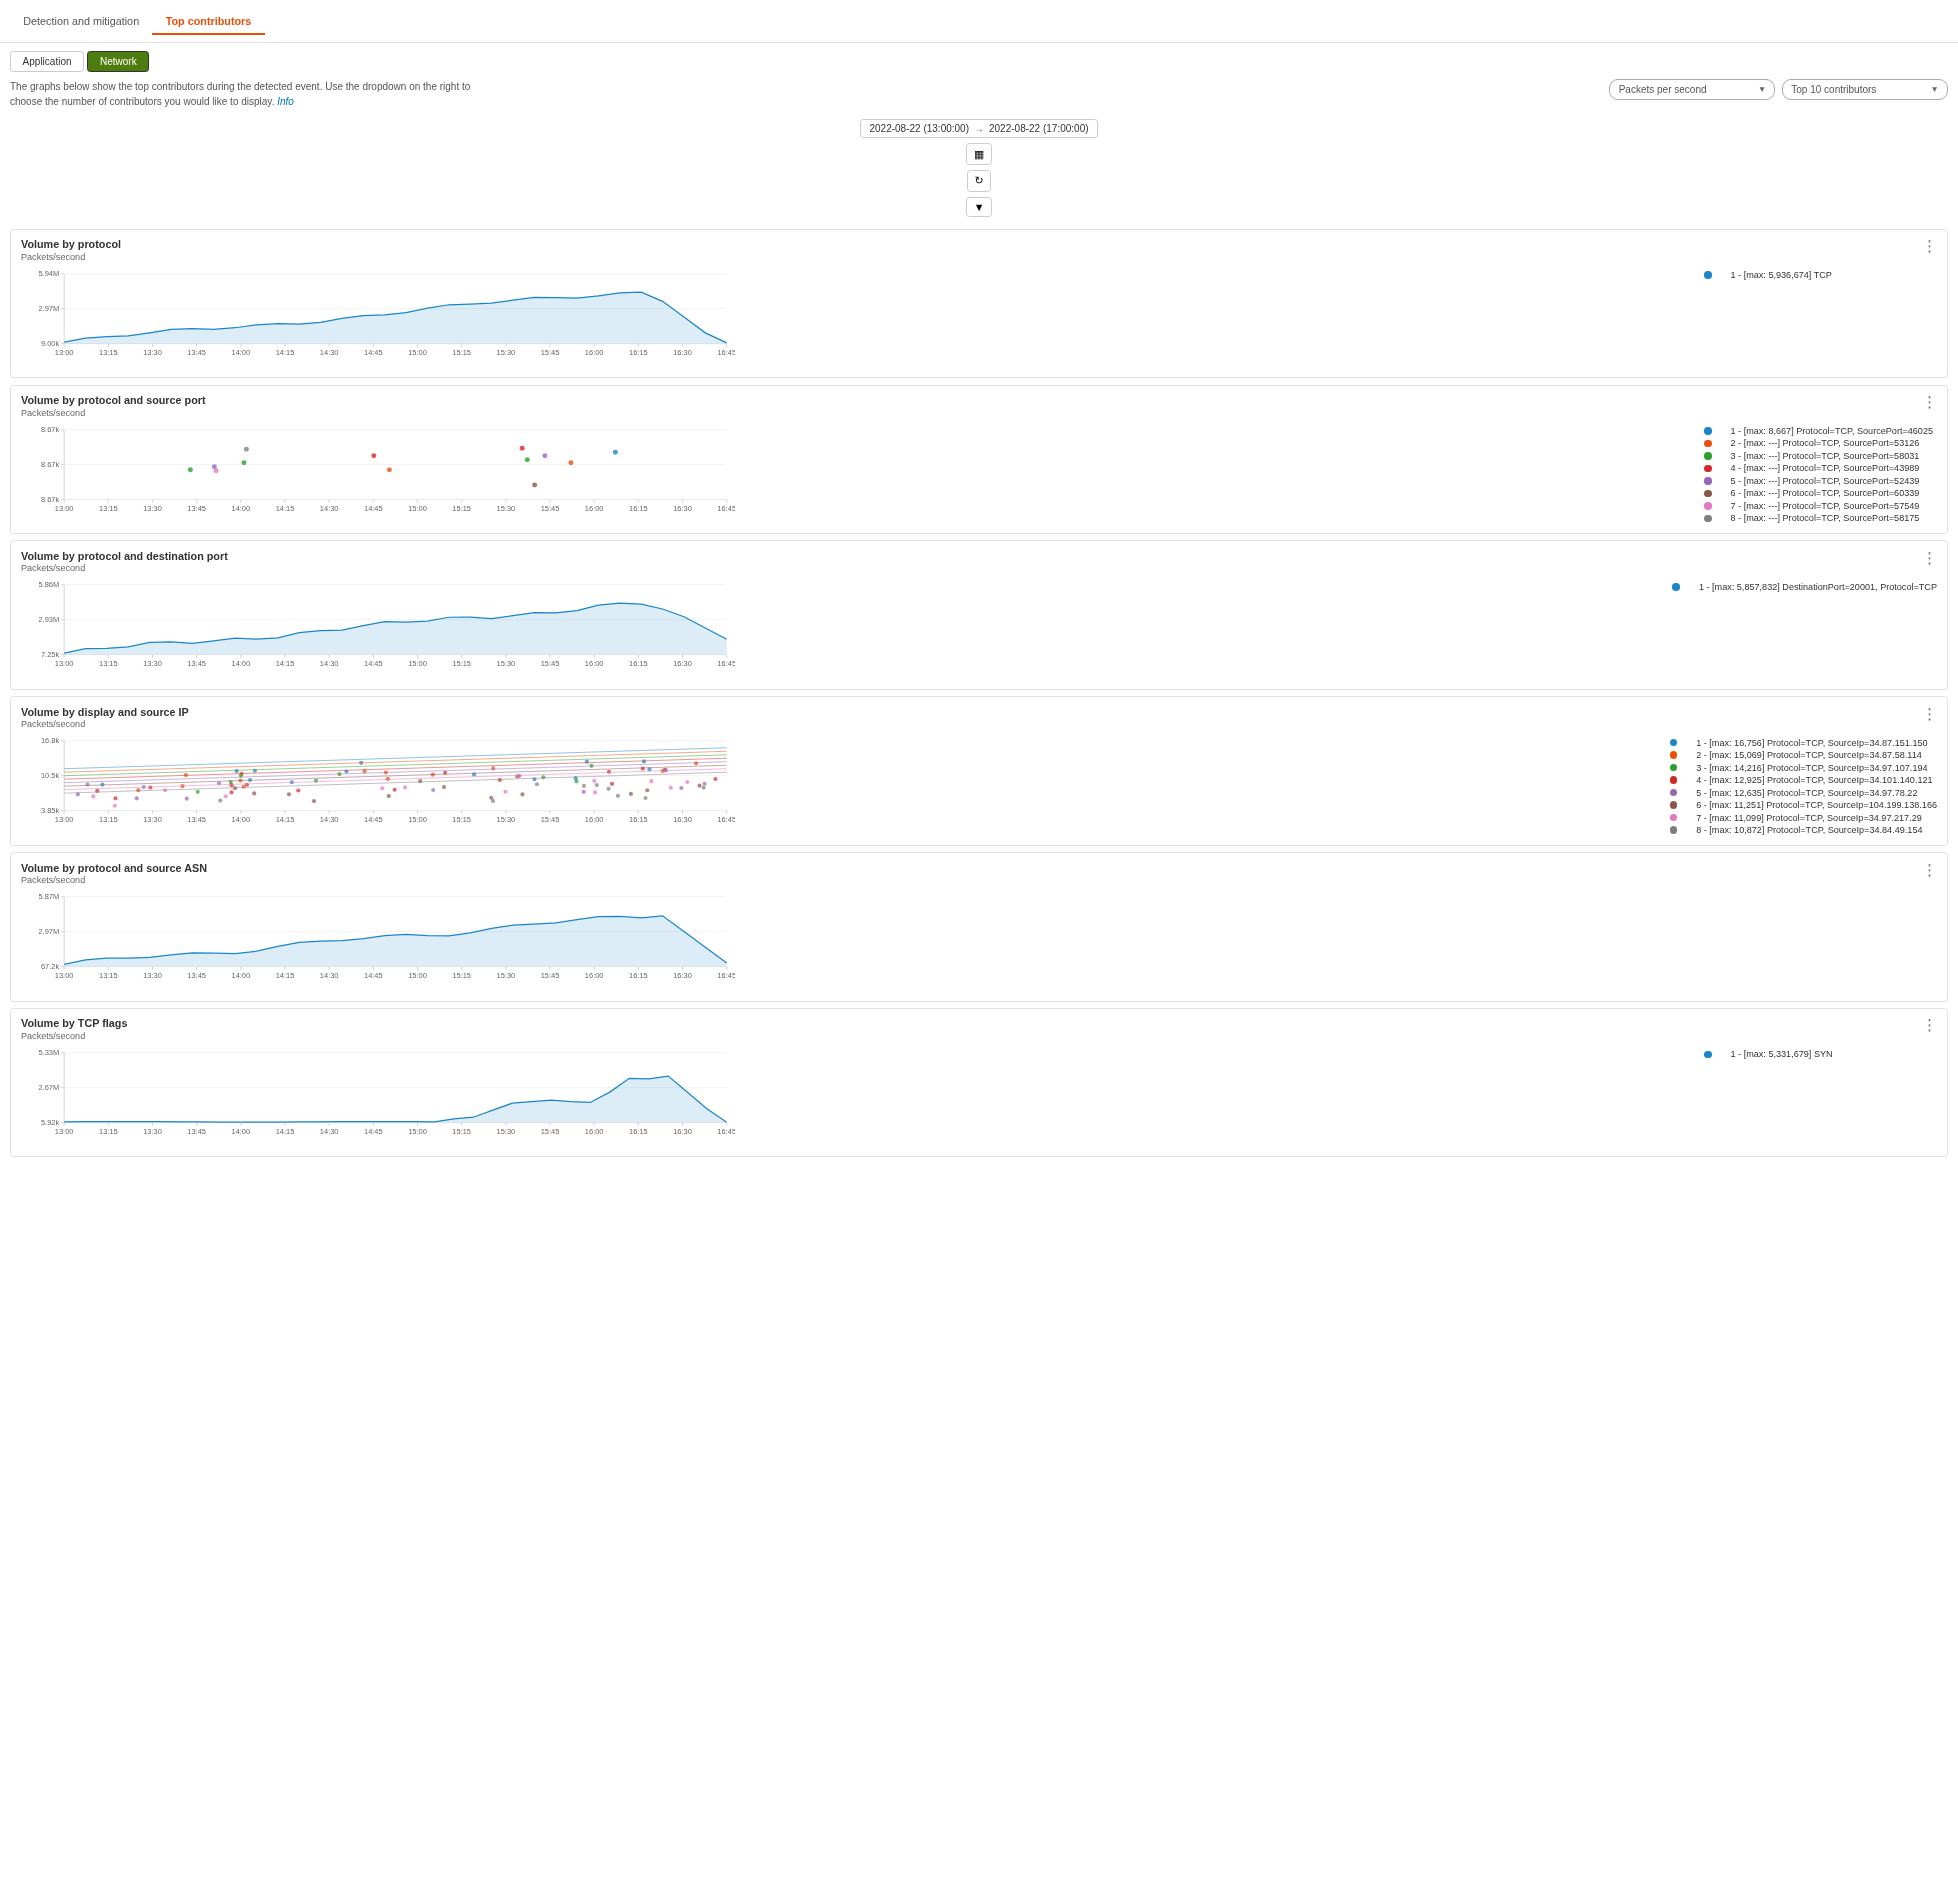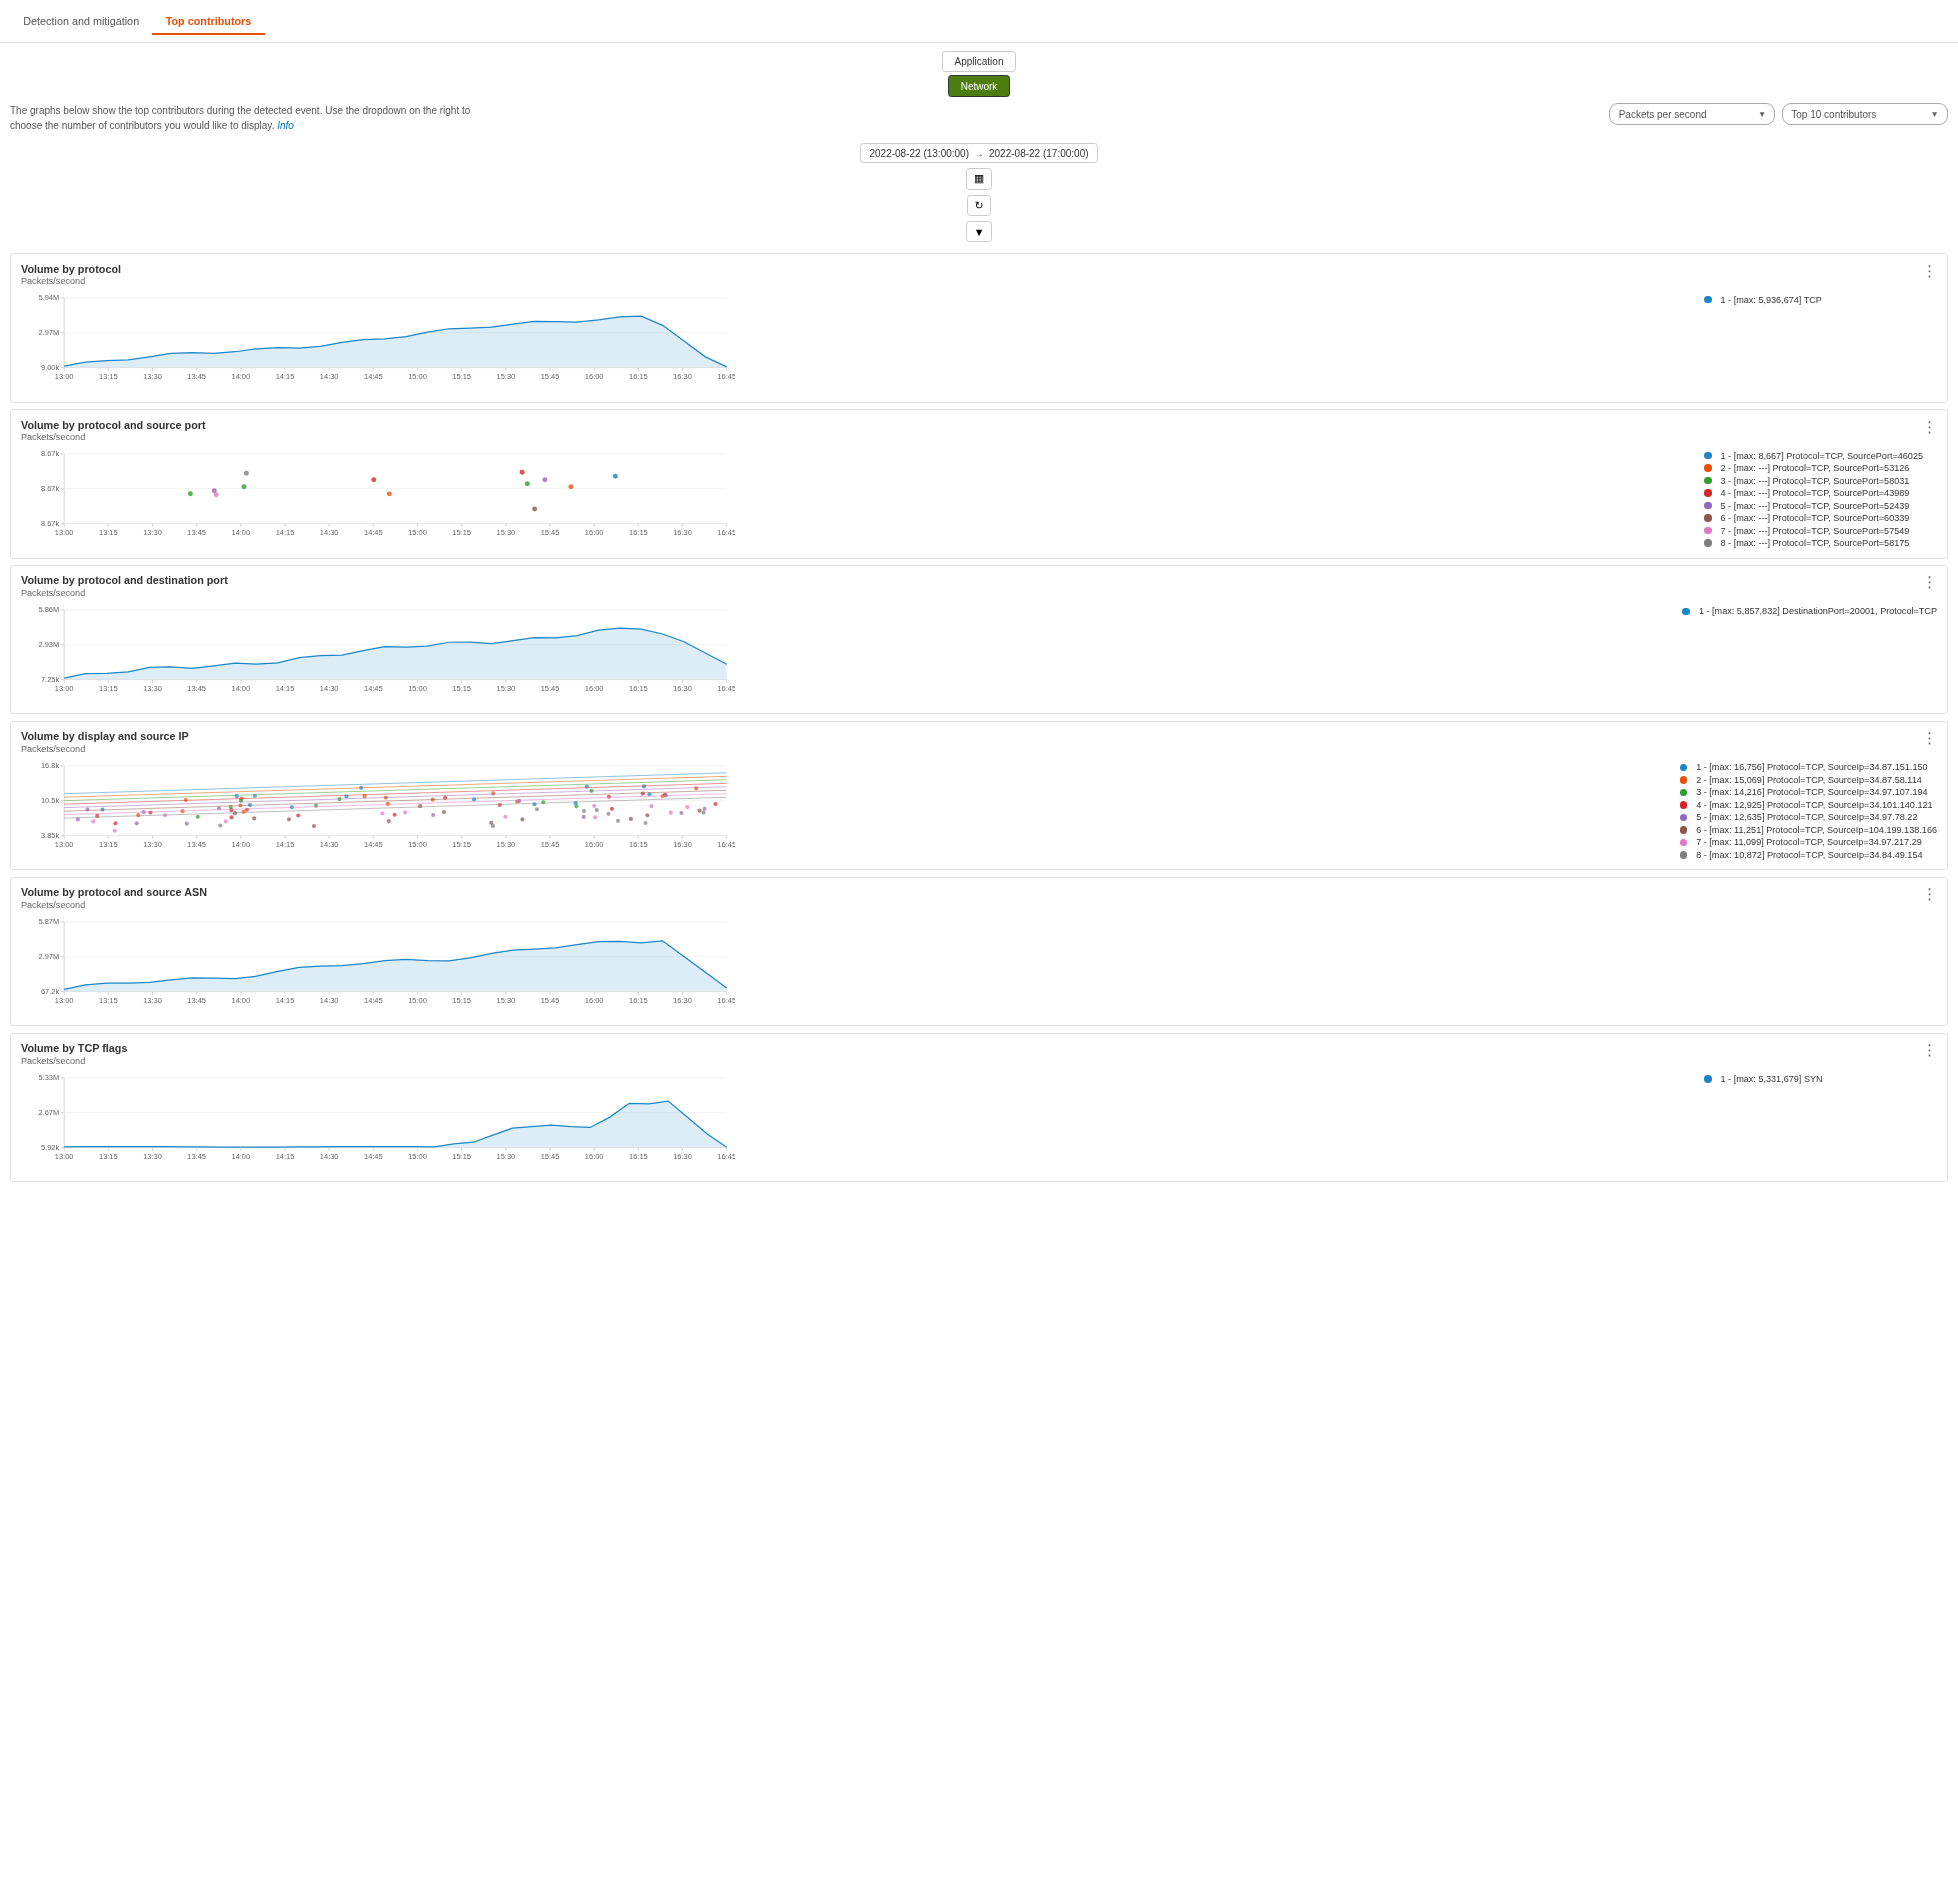--- a/index.html
+++ b/index.html
@@ -4,21 +4,21 @@
   <style>
     * { box-sizing: border-box; margin: 0; padding: 0; }
     body { font-family: -apple-system, BlinkMacSystemFont, 'Segoe UI', Arial, sans-serif; font-size: 10px; background: #fff; color: #333; }
 
     
     .top-tabs { display: flex; border-bottom: 1.7px solid #e0e0e0; padding: 8px 10px; background: #fff; }
     .top-tab { padding: 6.6px 13.3px; cursor: pointer; font-size: 10.8px; color: #555; border-bottom: 2.5px solid transparent; margin-bottom: -1.7px; }
     .top-tab.active { color: #e8500a; border-bottom: 2.5px solid #e8500a; font-weight: 600; }
 
     
-    .sub-tabs { display: flex; align-items: center; padding: 8.3px 10px 0; gap: 3.3px; flex-direction: column; }
+    .sub-tabs { display: flex; align-items: center; padding: 8.3px 10px 0; gap: 3.3px; }
     .sub-tab { padding: 4.2px 11.6px; cursor: pointer; font-size: 10px; border: 0.8px solid #ccc; border-radius: 3.3px; background: #fff; color: #333; }
     .sub-tab.active { background: #4d7c0f; color: #fff; border-color: #333; }
 
     
     .desc-bar { padding: 6.6px 10px 5px; font-size: 10px; color: #555; display: flex; align-items: flex-start; justify-content: space-between; }
     .desc-text { max-width: 465px; line-height: 1.5; }
     .desc-text a { color: #0073bb; text-decoration: none; font-style: italic; }
     .controls-right { display: flex; gap: 6.6px; align-items: center; }
     .dropdown-btn { display: flex; align-items: center; justify-content: space-between; padding: 4.2px 8.3px; border: 0.8px solid #aaa; border-radius: 9px; background: #fff; cursor: pointer; font-size: 10px; min-width: 166px; }
     .dropdown-btn span.caret { font-size: 8.3px; color: #666; }
@@ -30,21 +30,21 @@
     .icon-btn { padding: 3.3px 6.6px; border: 0.8px solid #ccc; border-radius: 3.3px; background: #fff; cursor: pointer; font-size: 10.8px; }
 
     
     .chart-panel { border: 0.8px solid #e0e0e0; border-radius: 3.3px; margin: 6.6px 10px; padding: 8.3px 10px; background: #fff; position: relative; }
     .chart-title { font-size: 10.8px; font-weight: 600; margin-bottom: 1.7px; }
     .chart-subtitle { font-size: 9.1px; color: #666; margin-bottom: 5px; }
     .chart-menu { position: absolute; top: 8.3px; right: 10px; cursor: pointer; font-size: 15px; color: #666; line-height: 1; }
     .chart-area { display: flex; gap: 8.3px; }
     .chart-svg-wrap { flex: 1; min-width: 0; }
     .chart-legend { font-size: 9.1px; color: #333; white-space: nowrap; display: flex; flex-direction: column; gap: 2.5px; min-width: 233px; justify-content: flex-start; padding-top: 3.3px; }
-    .legend-item { display: flex; align-items: center; gap: 9px; }
+    .legend-item { display: flex; align-items: center; gap: 19px; }
     .legend-dot { width: 7.5px; height: 7.5px; border-radius: 50%; flex-shrink: 0; }
 
     svg text { font-family: -apple-system, BlinkMacSystemFont, 'Segoe UI', Arial, sans-serif; }
   </style>
 </head>
 <body>
 
 <div class="top-tabs">
   <div class="top-tab">Detection and mitigation</div>
   <div class="top-tab active">Top contributors</div>

